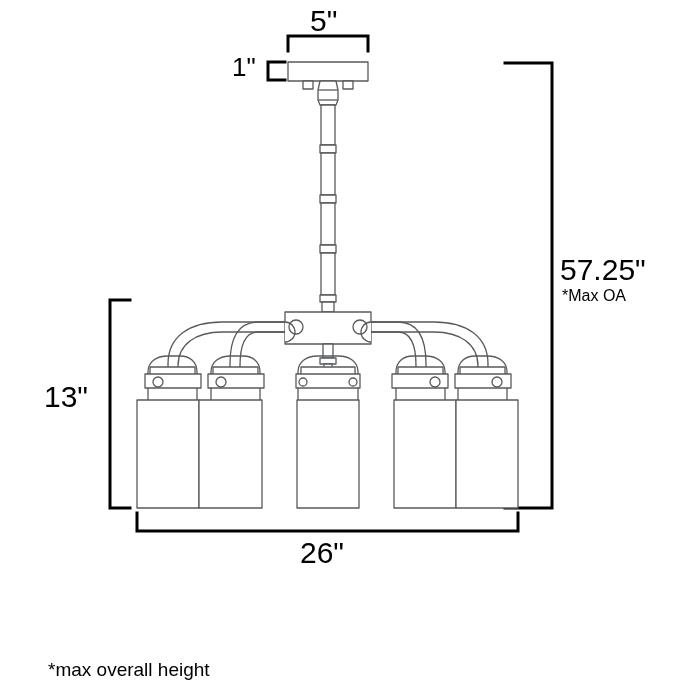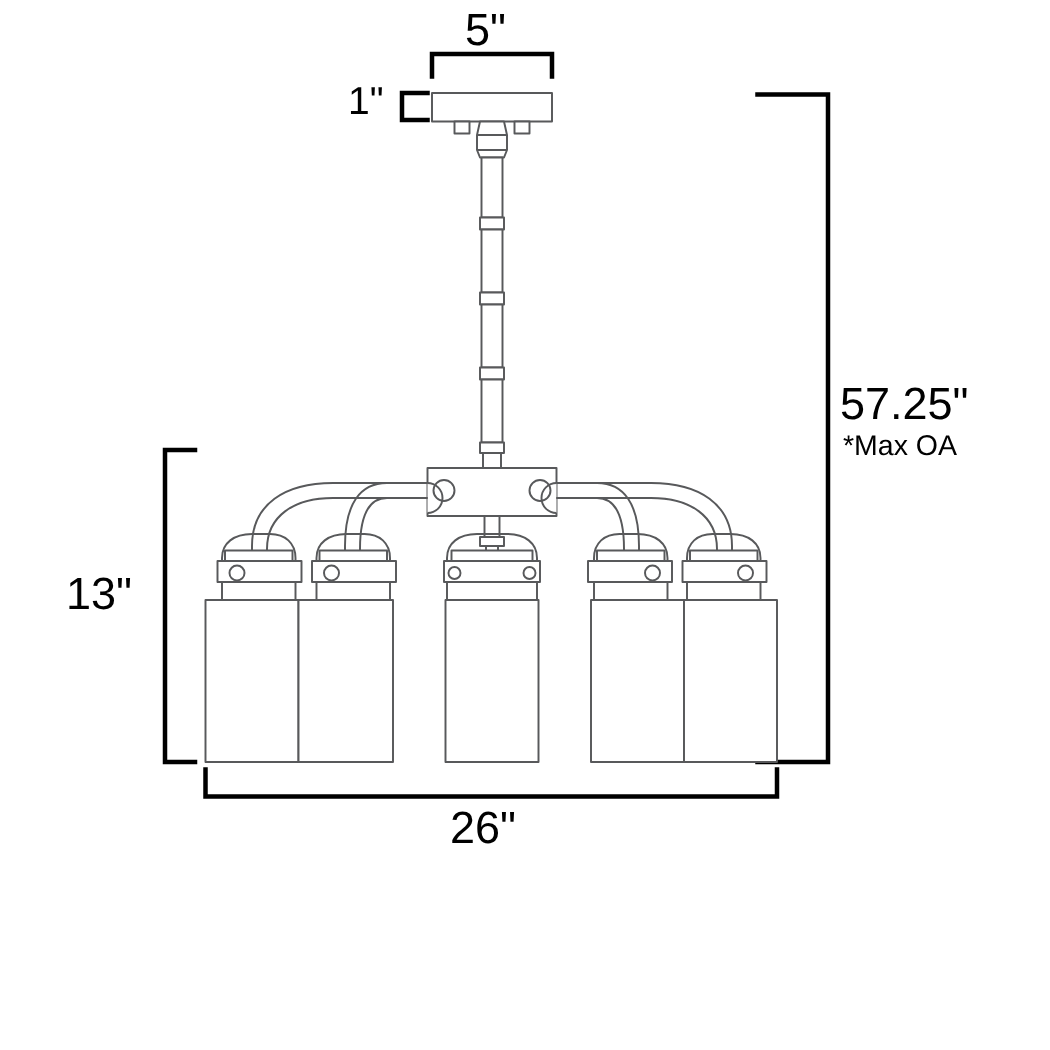--- a/index.html
+++ b/index.html
@@ -46,21 +46,21 @@
   }
   #label-5725 {
     left: 560px;
     top: 255px;
     font-size: 30px;
     font-weight: 500;
   }
   #label-maxoa {
     left: 562px;
     top: 288px;
-    font-size: 19px;
+    font-size: 16px;
     font-weight: 400;
   }
   #label-13 {
     left: 44px;
     top: 382px;
     font-size: 30px;
     font-weight: 500;
   }
   #label-26 {
     left: 300px;
@@ -211,14 +211,15 @@
   <div class="dim-label" id="label-1">1"</div>
 
   <div class="dim-label" id="label-5725">57.25"</div>
 
   <div class="dim-label" id="label-maxoa">*Max OA</div>
 
   <div class="dim-label" id="label-13">13"</div>
 
   <div class="dim-label" id="label-26">26"</div>
 
+  <div class="dim-label" id="footnote">*max overall height</div>
 
 </div>
 
 </body></html>

